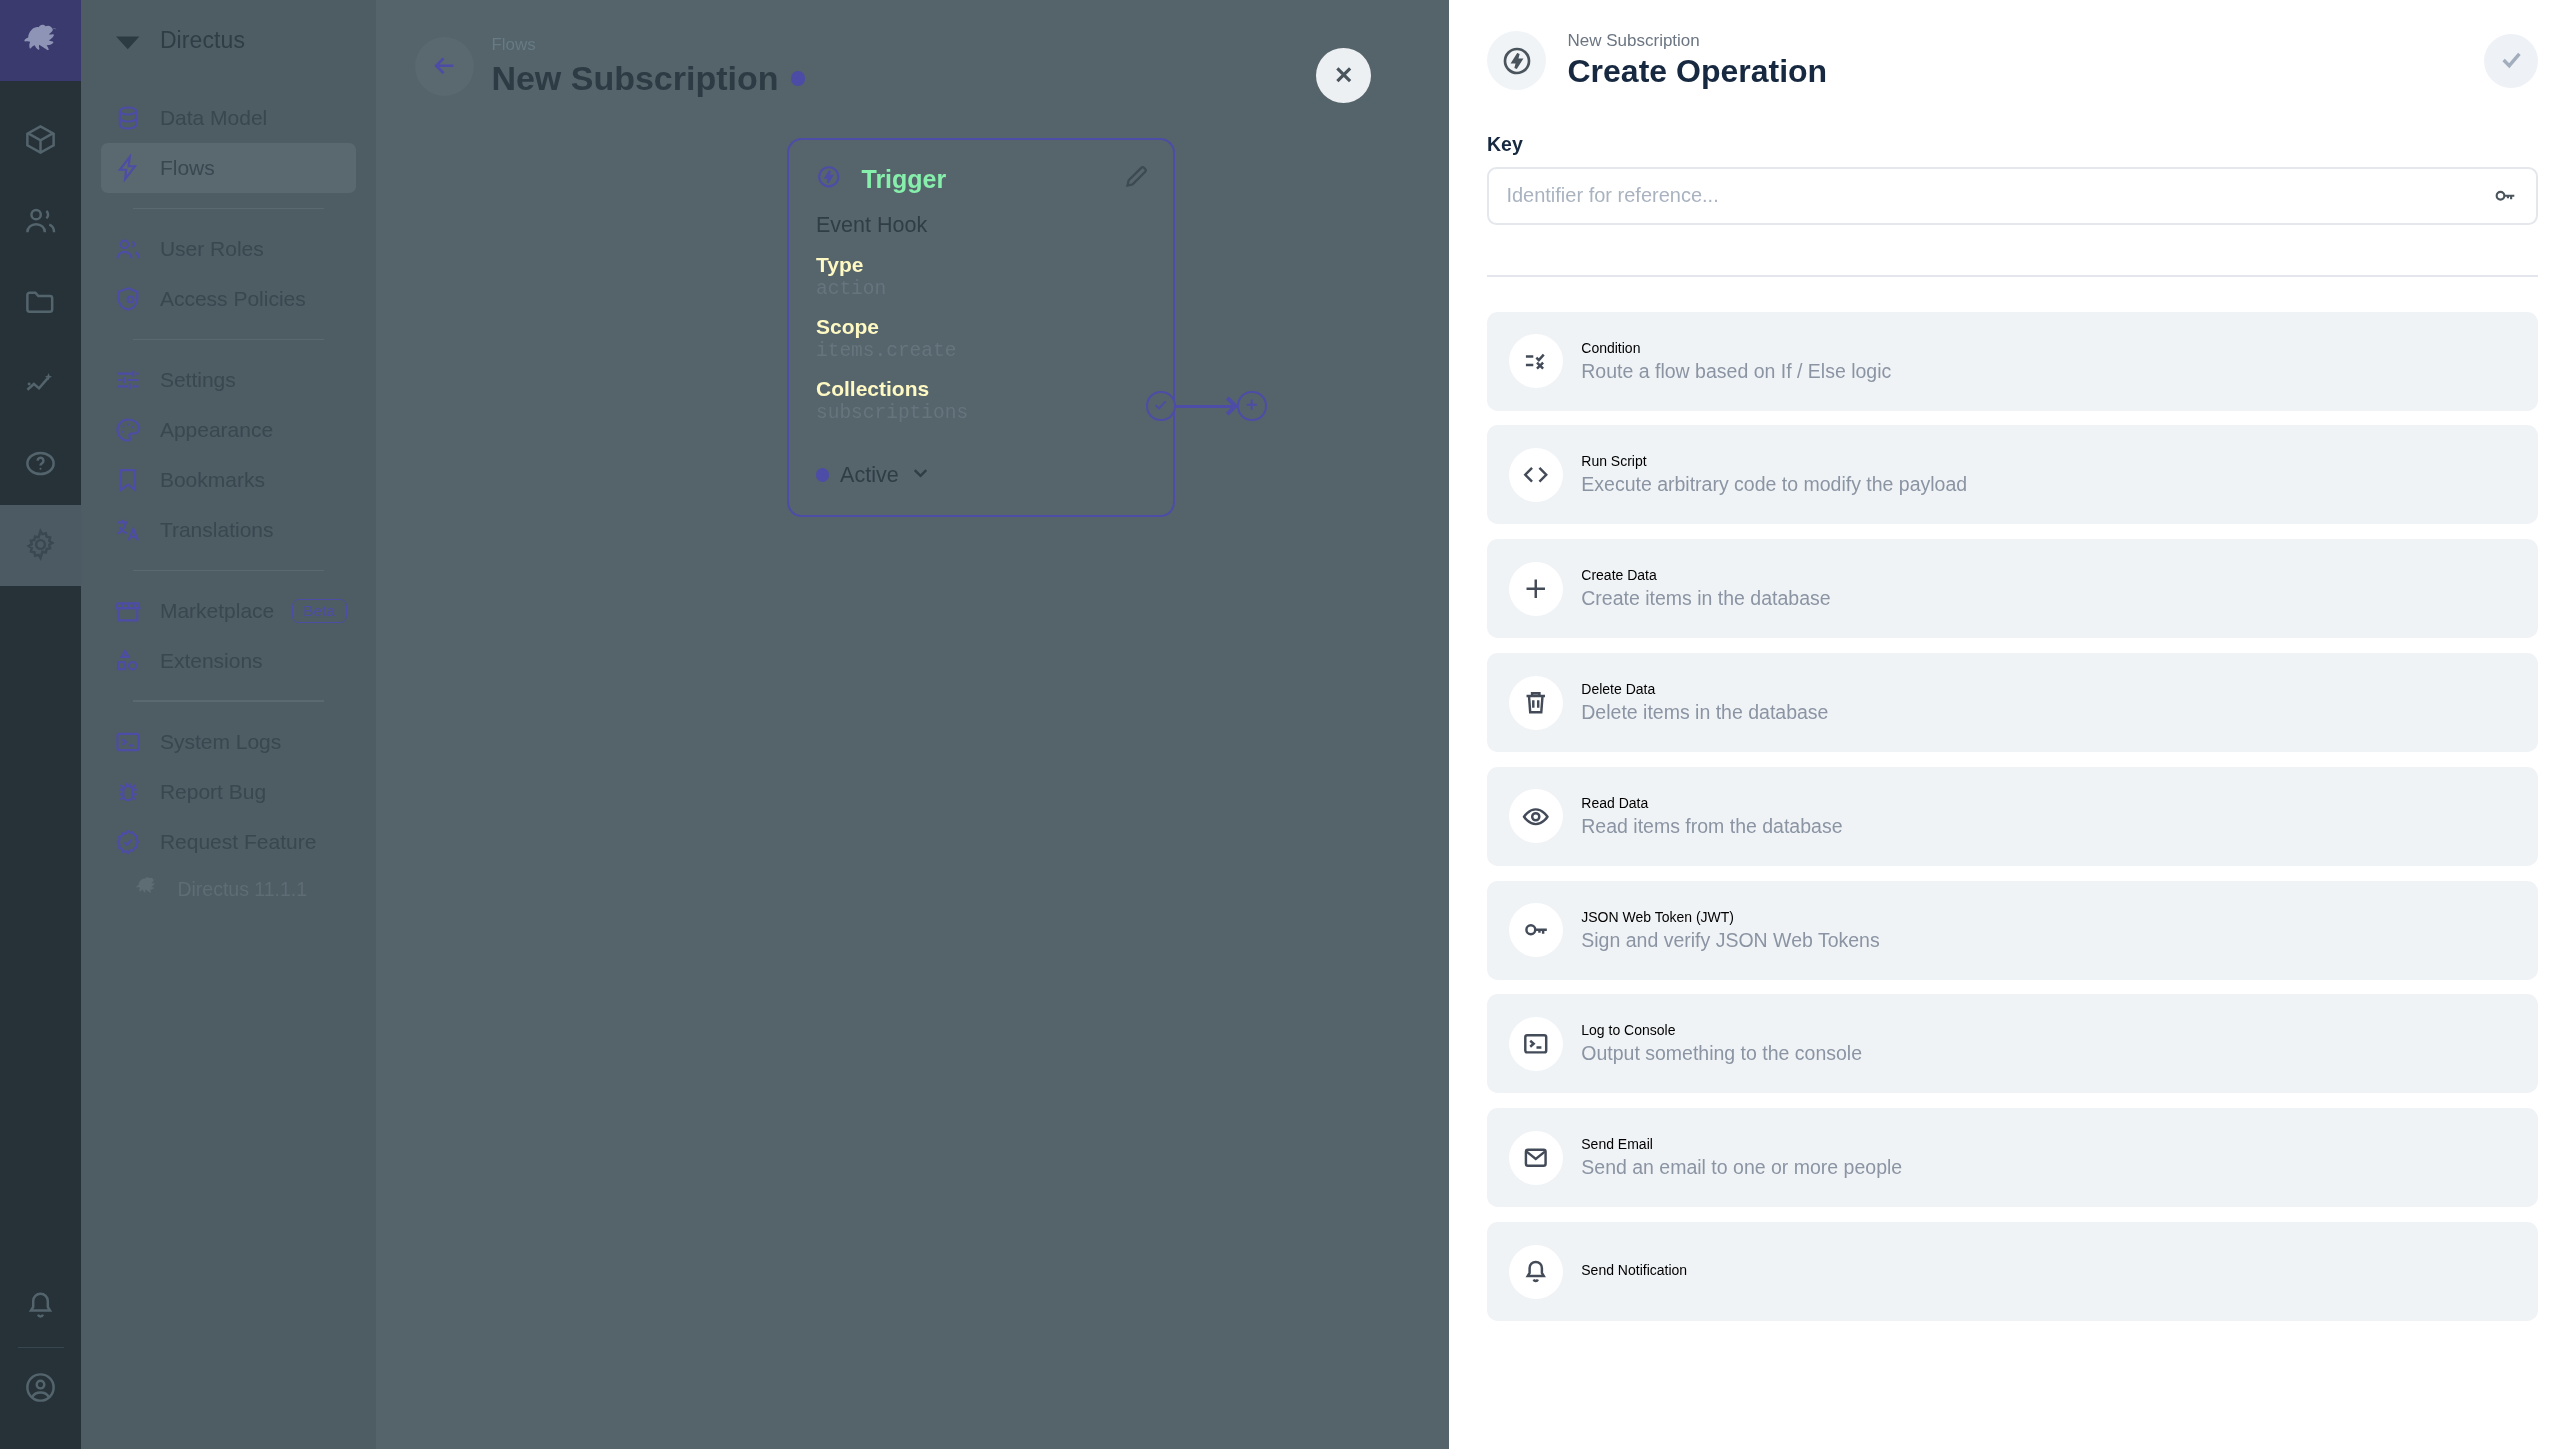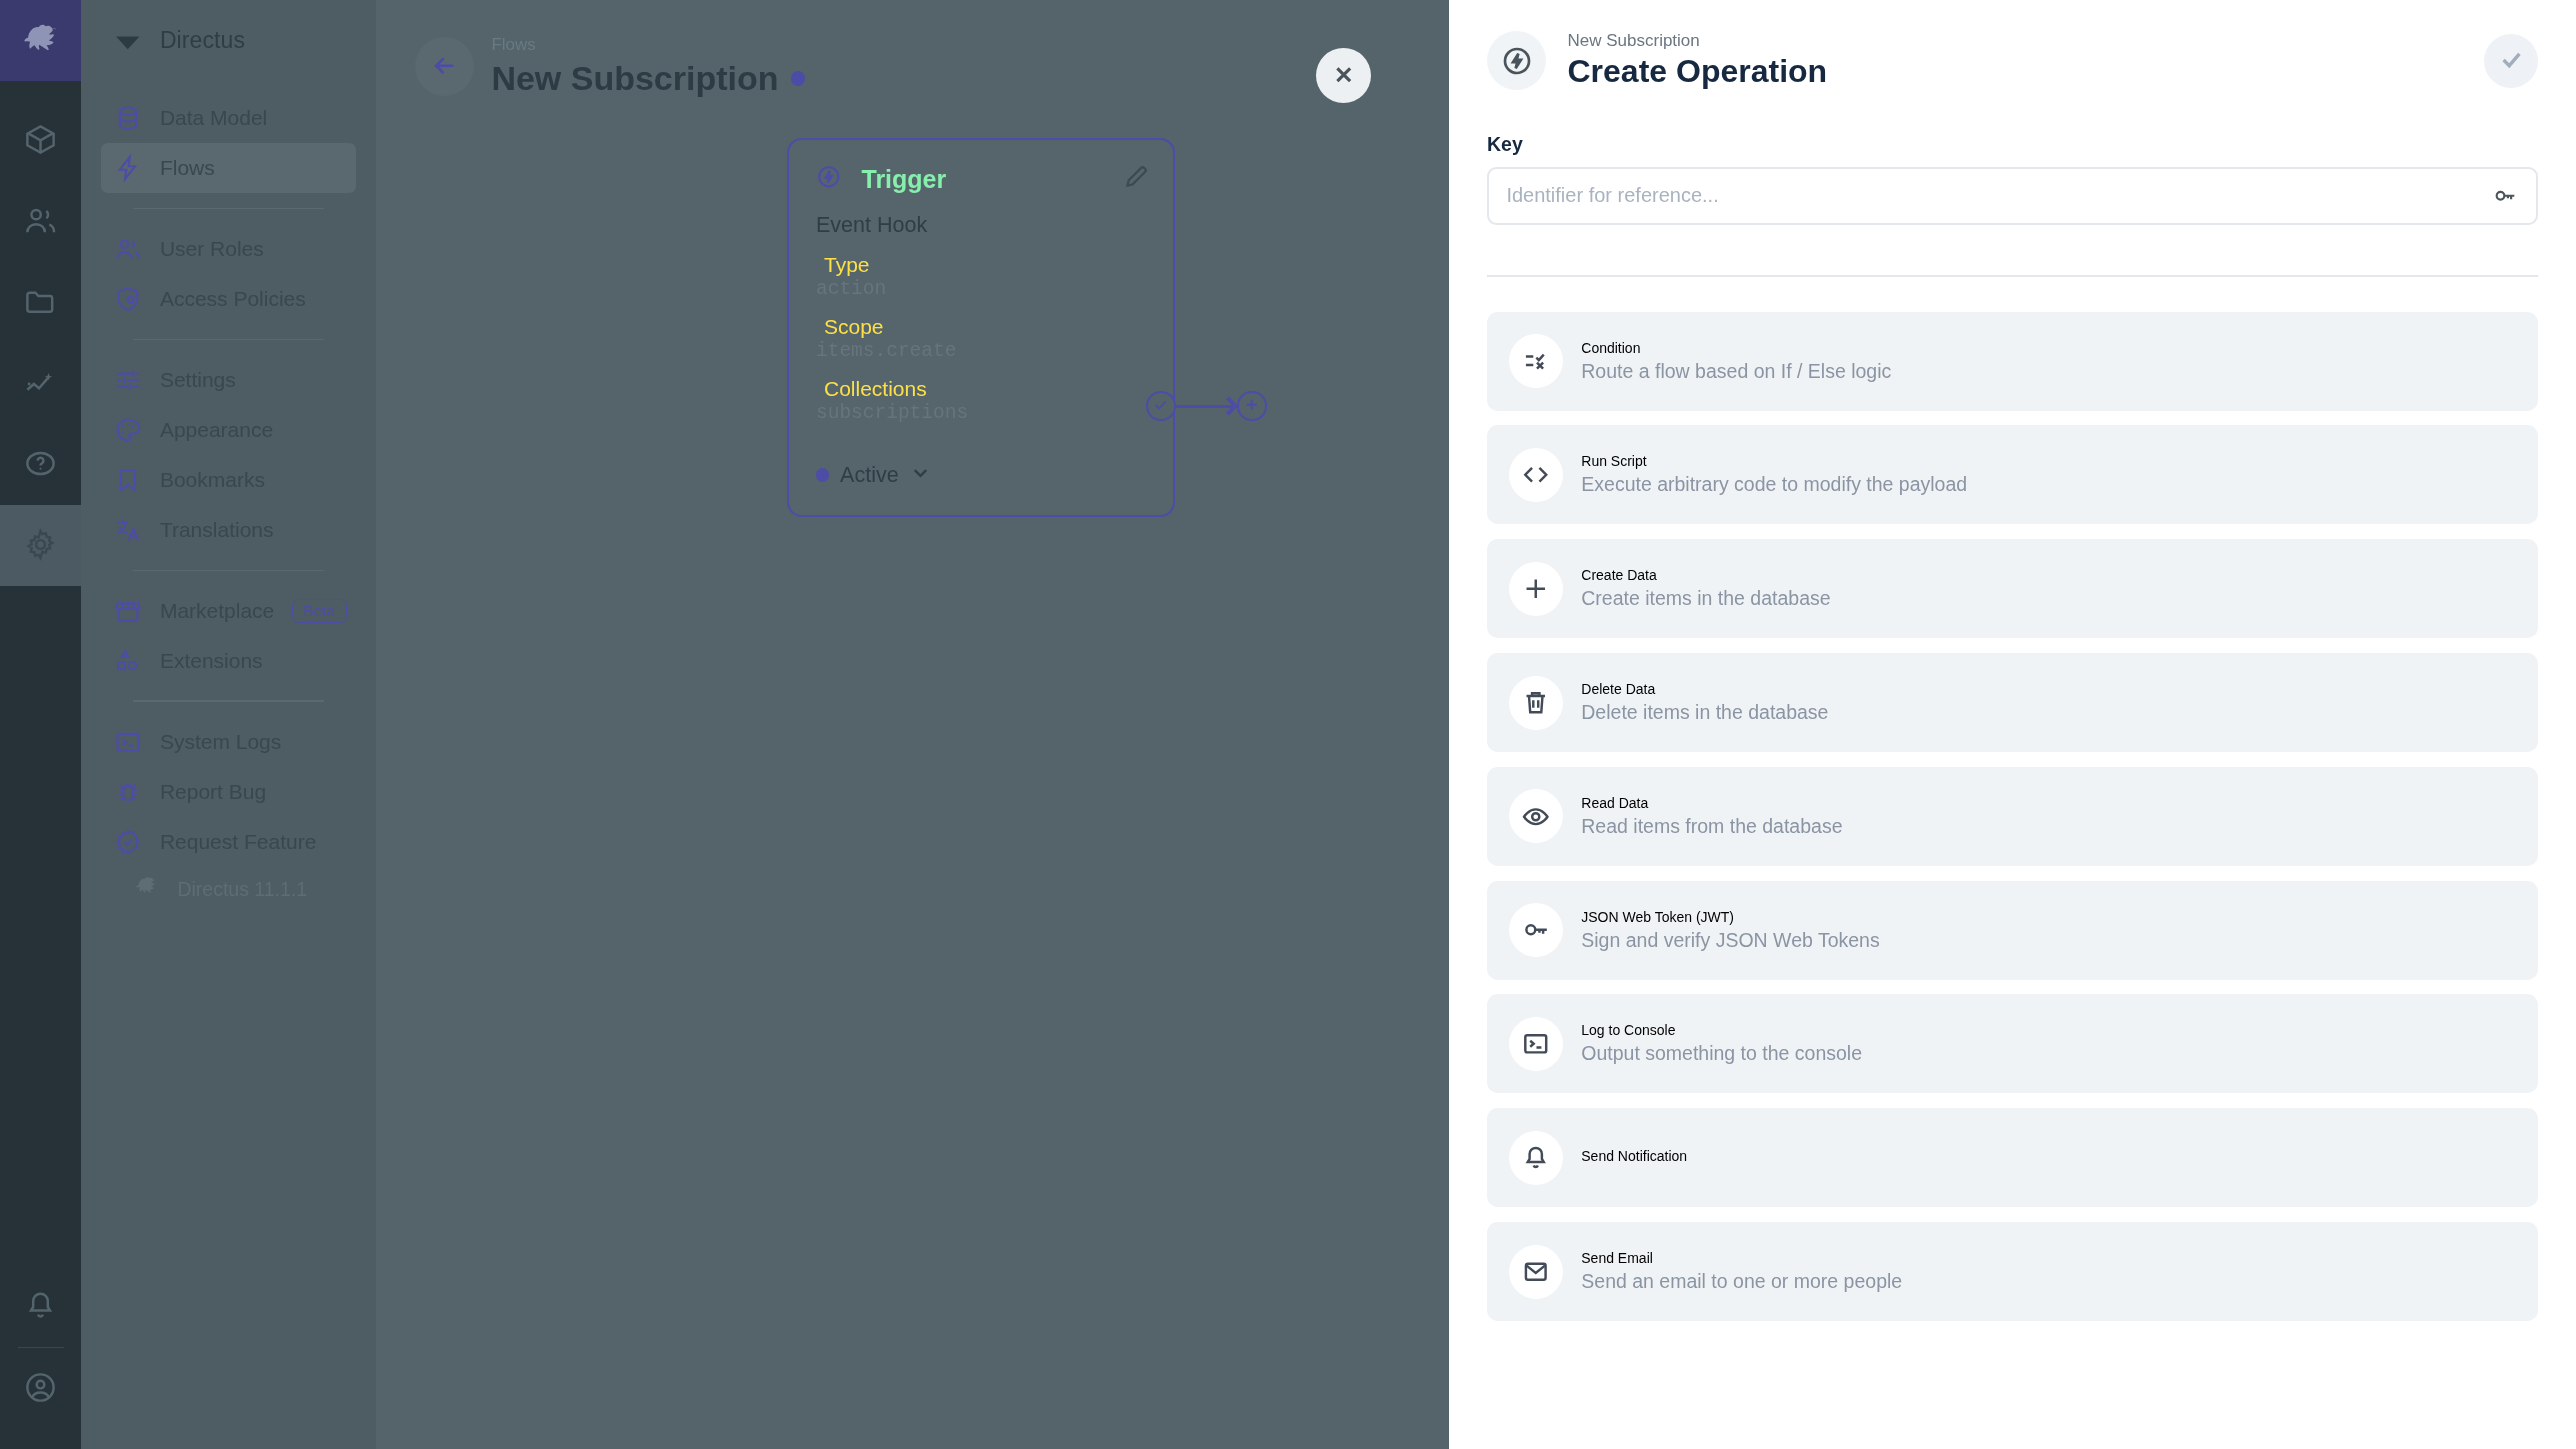--- a/index.html
+++ b/index.html
@@ -116,21 +116,21 @@
     padding: 24px 27px;
   }
   .trigger-head {
     display: flex; align-items: center; gap: 20px;
     color: #86efac; font-size: 25px; font-weight: bold;
   }
   .trigger-head svg { width: 25.5px; height: 25.5px; stroke: #4D4CA6; fill: none; stroke-width: 2; }
   .trigger-pencil { position: absolute; right: 23px; top: 23px; }
   .trigger-pencil svg { width: 27px; height: 27px; stroke: #3D4A52; fill: none; stroke-width: 2; }
   .t-sub { font-size: 21.5px; color: #2F3D45; margin-top: 17.4px; }
-  .t-label { font-size: 21px; font-weight: normal; color: #fde047; margin-top: 14.8px; margin-left: 8px; }
+  .t-label { font-size: 21px; font-weight: bold; color: #fef9c3; margin-top: 14.8px; }
   .t-value { font-family: "Liberation Mono", monospace; font-size: 19.5px; color: #66757D; margin-top: 1.3px; }
   .t-status {
     position: absolute; left: 27px; bottom: 25.5px;
     display: flex; align-items: center; gap: 10.7px;
     font-size: 21.5px; color: #2F3D45;
   }
   .t-status .sdot { width: 13.4px; height: 13.4px; border-radius: 50%; background: #4D4CA6; }
   .t-status svg { width: 23px; height: 23px; stroke: #2F3D45; fill: none; stroke-width: 2.4; }
 
   .node-check {
@@ -702,40 +702,40 @@
         </span>
         <span class="op-txt">
           <span class="op-name">Log to Console</span>
           <span class="op-desc">Output something to the console</span>
         </span>
       </div>
 
       <div class="op-item">
         <span class="op-icn">
           <svg viewBox="0 0 24 24">
+              <rect x="4" y="5.5" width="16" height="13" rx="1.6"></rect>
+              <path d="M4.6 7l7.4 6 7.4-6"></path>
+            </svg>
+        </span>
+        <span class="op-txt">
+          <span class="op-name">Send Email</span>
+          <span class="op-desc">Send an email to one or more people</span>
+        </span>
+      </div>
+
+      <div class="op-item">
+        <span class="op-icn">
+          <svg viewBox="0 0 24 24">
               <path d="M12 4a5 5 0 015 5v4l1.5 2.5h-13L7 13V9a5 5 0 015-5z"></path>
               <path d="M10.3 18.3a1.8 1.8 0 003.4 0"></path>
             </svg>
         </span>
         <span class="op-txt">
           <span class="op-name">Send Notification</span>
           <span class="op-desc"></span>
         </span>
       </div>
 
-      <div class="op-item">
-        <span class="op-icn">
-          <svg viewBox="0 0 24 24">
-              <rect x="4" y="5.5" width="16" height="13" rx="1.6"></rect>
-              <path d="M4.6 7l7.4 6 7.4-6"></path>
-            </svg>
-        </span>
-        <span class="op-txt">
-          <span class="op-name">Send Email</span>
-          <span class="op-desc">Send an email to one or more people</span>
-        </span>
-      </div>
-
     </div>
   </div>
 
 </div>
 
 
 </body></html>

